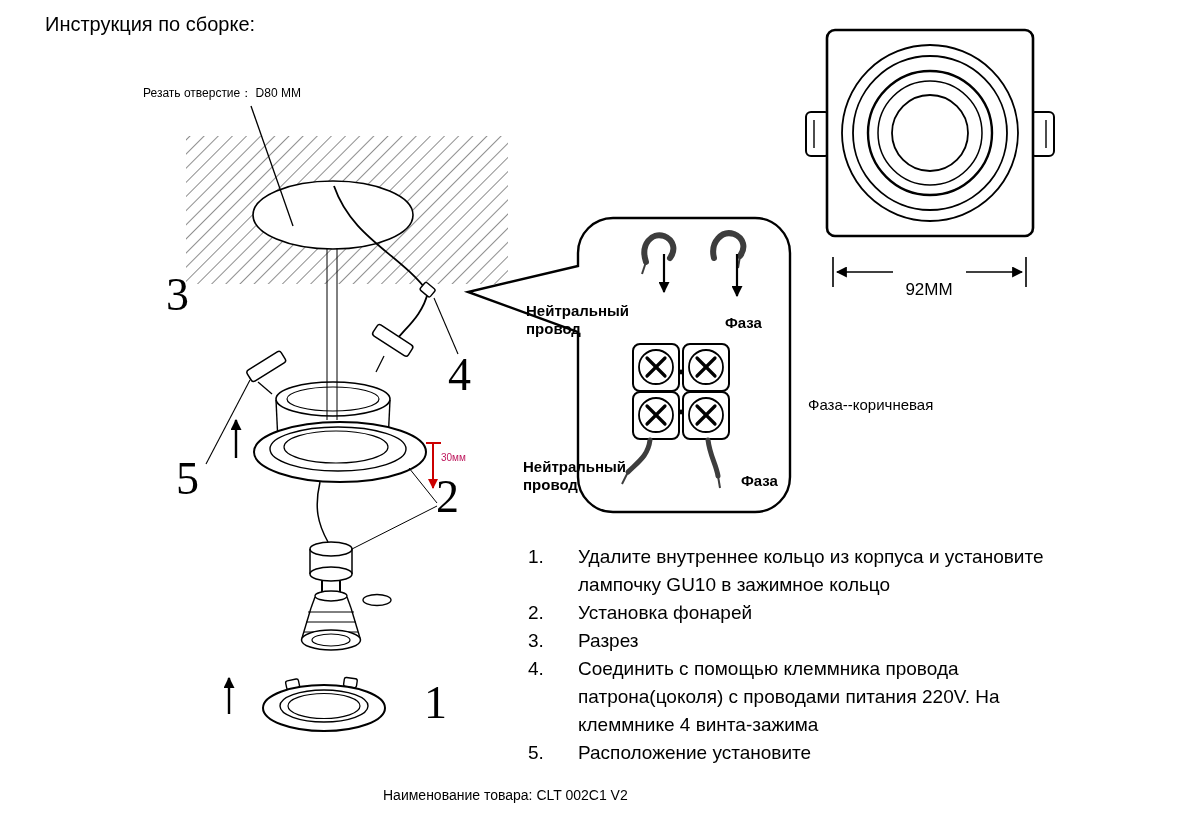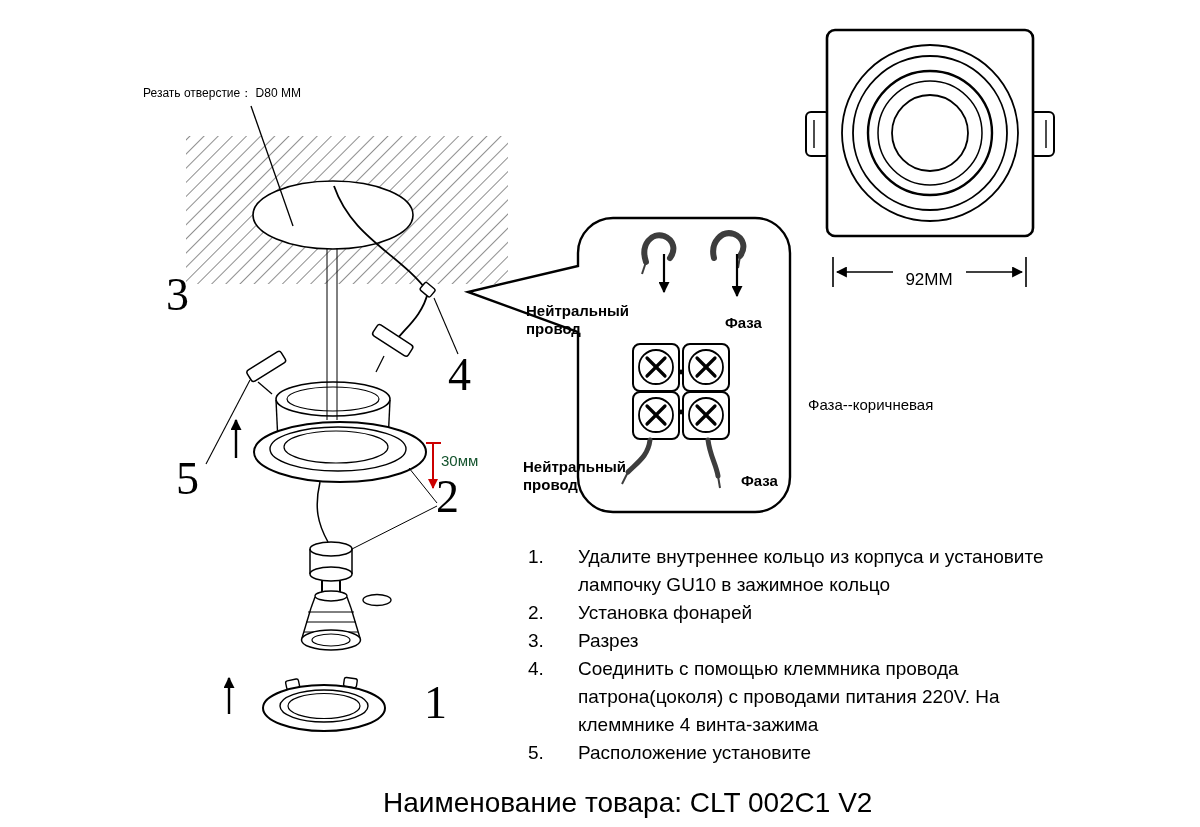--- a/index.html
+++ b/index.html
@@ -5,26 +5,26 @@
   html,body{margin:0;padding:0;background:#fff;}
   .page{position:relative;width:1200px;height:827px;background:#fff;overflow:hidden;
         font-family:"Liberation Sans",sans-serif;color:#000;}
   .abs{position:absolute;}
   .title{font-size:20px;}
   .cut-label{font-size:12px;}
   .partnum{font-family:"Liberation Serif",serif;font-size:46px;line-height:1;}
   .callout-label{font-weight:bold;font-size:15px;line-height:1.2;white-space:pre-line;}
   .note{font-size:15px;}
   .dim-label{font-size:17px;text-align:center;width:66px;}
-  .mm30{font-size:15px;color:#14532d;}
+  .mm30{font-size:10px;color:#be185d;}
   .steps{font-size:19px;line-height:28px;width:584px;}
   .step{display:flex;align-items:flex-start;}
   .step-num{flex:0 0 50px;width:50px;}
   .step-text{white-space:pre-line;width:532px;}
-  .footer{font-size:28px;}
+  .footer{font-size:14px;}
 </style>
 </head>
 <body>
 
 <div class="page">
 
   <svg class="abs" style="left:0;top:0" width="1200" height="827" viewBox="0 0 1200 827">
     <defs>
       <pattern id="hatch" patternUnits="userSpaceOnUse" width="10" height="10" patternTransform="rotate(45)">
         <line x1="0" y1="0" x2="0" y2="10" stroke="#303030" stroke-width="1.1"></line>
@@ -171,41 +171,42 @@
     </g>
 
     <g stroke="#000">
       <line x1="833" y1="257" x2="833" y2="287" stroke-width="1.6"></line>
       <line x1="1026" y1="257" x2="1026" y2="287" stroke-width="1.6"></line>
       <line x1="893" y1="272" x2="837" y2="272" stroke-width="1.5" marker-end="url(#arrB)"></line>
       <line x1="966" y1="272" x2="1022" y2="272" stroke-width="1.5" marker-end="url(#arrB)"></line>
     </g>
   </svg>
 
+  <div class="abs title" style="left:45px;top:13px">Инструкция по сборке:</div>
 
   <div class="abs cut-label" style="left:143px;top:85px">Резать отверстие： D80 MM</div>
 
   <div class="abs partnum" style="left:166px;top:272px">3</div>
   <div class="abs partnum" style="left:448px;top:352px">4</div>
   <div class="abs partnum" style="left:176px;top:456px">5</div>
   <div class="abs partnum" style="left:436px;top:474px">2</div>
   <div class="abs partnum" style="left:424px;top:680px">1</div>
 
   <div class="abs mm30" style="left:441px;top:452px">30мм</div>
 
   <div class="abs callout-label" style="left:526px;top:302px;width:122px">Нейтральный
 провод</div>
   <div class="abs callout-label" style="left:725px;top:314px">Фаза</div>
   <div class="abs callout-label" style="left:523px;top:458px;width:128px">Нейтральный
 провод</div>
   <div class="abs callout-label" style="left:741px;top:472px">Фаза</div>
 
   <div class="abs note" style="left:808px;top:396px">Фаза--коричневая</div>
 
-  <div class="abs dim-label" style="left:896px;top:270px">92MM</div>
+  <div class="abs dim-label" style="left:896px;top:280px">92MM</div>
 
   <div class="abs steps" style="left:528px;top:543px">
     <div class="step">
       <div class="step-num">1.</div>
       <div class="step-text">Удалите внутреннее кольцо из корпуса и установите
 лампочку GU10 в зажимное кольцо</div>
     </div>
     <div class="step">
       <div class="step-num">2.</div>
       <div class="step-text">Установка фонарей</div>

